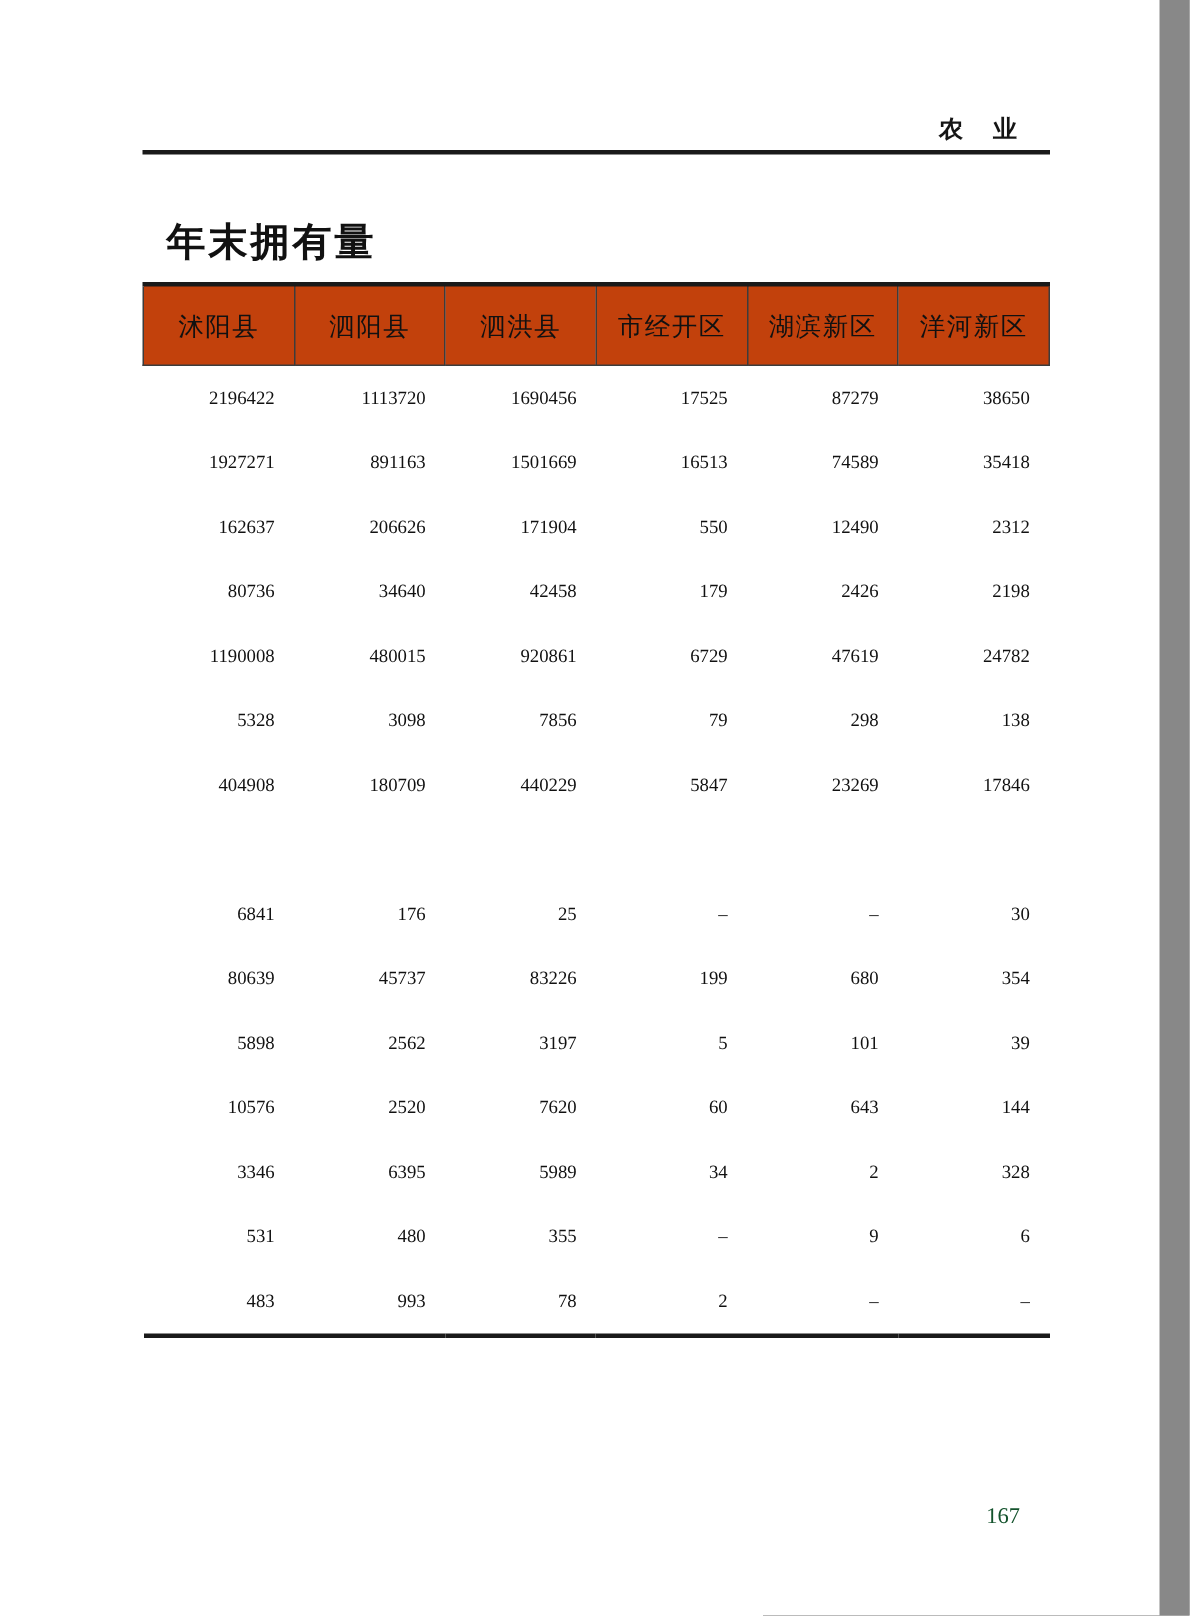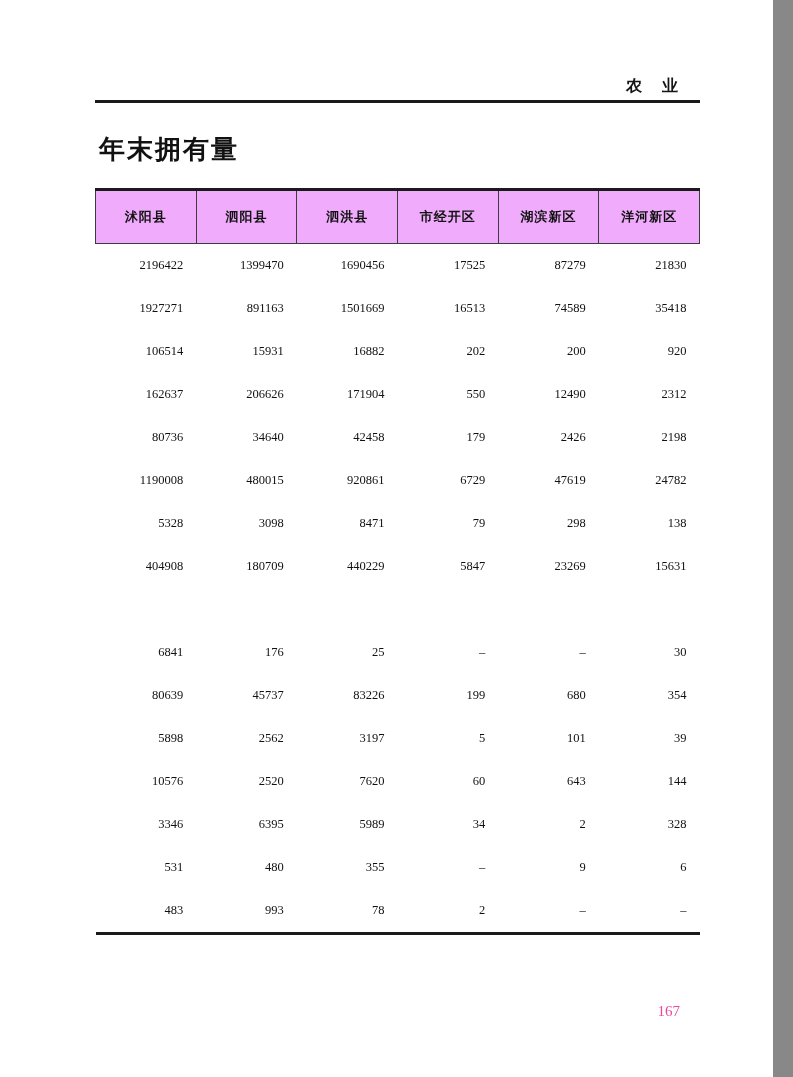--- a/index.html
+++ b/index.html
@@ -32,45 +32,45 @@
     top: 100px;
     left: 95px;
     width: 605px;
     height: 3px;
     background: #1a1a1a;
   }
   .title {
     position: absolute;
     top: 128px;
     left: 95px;
-    margin: 4px;
+    margin: 16px;
     font-family: "Liberation Serif", serif;
     font-weight: bold;
     font-size: 26px;
     letter-spacing: 2px;
     color: #111111;
   }
   .data-table {
     position: absolute;
     top: 188px;
     left: 95px;
     width: 605px;
     border-collapse: collapse;
     table-layout: fixed;
     border-top: 3px solid #1a1a1a;
     border-bottom: 3px solid #1a1a1a;
   }
   .data-table th {
-    background: #f0abfc;
+    background: #c2410c;
     border: 1px solid #3c3c3c;
     border-top: none;
     height: 50px;
     font-family: "Liberation Serif", serif;
-    font-weight: bold;
-    font-size: 13px;
+    font-weight: normal;
+    font-size: 17px;
     text-align: center;
     vertical-align: middle;
     color: #111111;
     letter-spacing: 1px;
   }
   .data-table td {
     height: 43px;
     padding: 0 13px 0 0;
     text-align: right;
     vertical-align: middle;
@@ -80,21 +80,21 @@
     border: none;
     overflow: hidden;
     white-space: nowrap;
   }
   .page-number {
     position: absolute;
     top: 1003px;
     right: 93px;
     font-family: "Liberation Serif", serif;
     font-size: 15px;
-    color: #ec4899;
+    color: #14532d;
   }
 </style>
 </head>
 <body>
 
 <div class="page">
 
   <div class="section-label">农　业</div>
 
   <div class="top-rule"></div>
@@ -108,43 +108,35 @@
           <th>泗阳县</th>
           <th>泗洪县</th>
           <th>市经开区</th>
           <th>湖滨新区</th>
           <th>洋河新区</th>
         </tr>
     </thead>
     <tbody>
         <tr>
           <td>2196422</td>
-          <td>1399470</td>
+          <td>1113720</td>
           <td>1690456</td>
           <td>17525</td>
           <td>87279</td>
-          <td>21830</td>
+          <td>38650</td>
         </tr>
         <tr>
           <td>1927271</td>
           <td>891163</td>
           <td>1501669</td>
           <td>16513</td>
           <td>74589</td>
           <td>35418</td>
         </tr>
         <tr>
-          <td>106514</td>
-          <td>15931</td>
-          <td>16882</td>
-          <td>202</td>
-          <td>200</td>
-          <td>920</td>
-        </tr>
-        <tr>
           <td>162637</td>
           <td>206626</td>
           <td>171904</td>
           <td>550</td>
           <td>12490</td>
           <td>2312</td>
         </tr>
         <tr>
           <td>80736</td>
           <td>34640</td>
@@ -157,32 +149,32 @@
           <td>1190008</td>
           <td>480015</td>
           <td>920861</td>
           <td>6729</td>
           <td>47619</td>
           <td>24782</td>
         </tr>
         <tr>
           <td>5328</td>
           <td>3098</td>
-          <td>8471</td>
+          <td>7856</td>
           <td>79</td>
           <td>298</td>
           <td>138</td>
         </tr>
         <tr>
           <td>404908</td>
           <td>180709</td>
           <td>440229</td>
           <td>5847</td>
           <td>23269</td>
-          <td>15631</td>
+          <td>17846</td>
         </tr>
         <tr>
           <td></td>
           <td></td>
           <td></td>
           <td></td>
           <td></td>
           <td></td>
         </tr>
         <tr>

